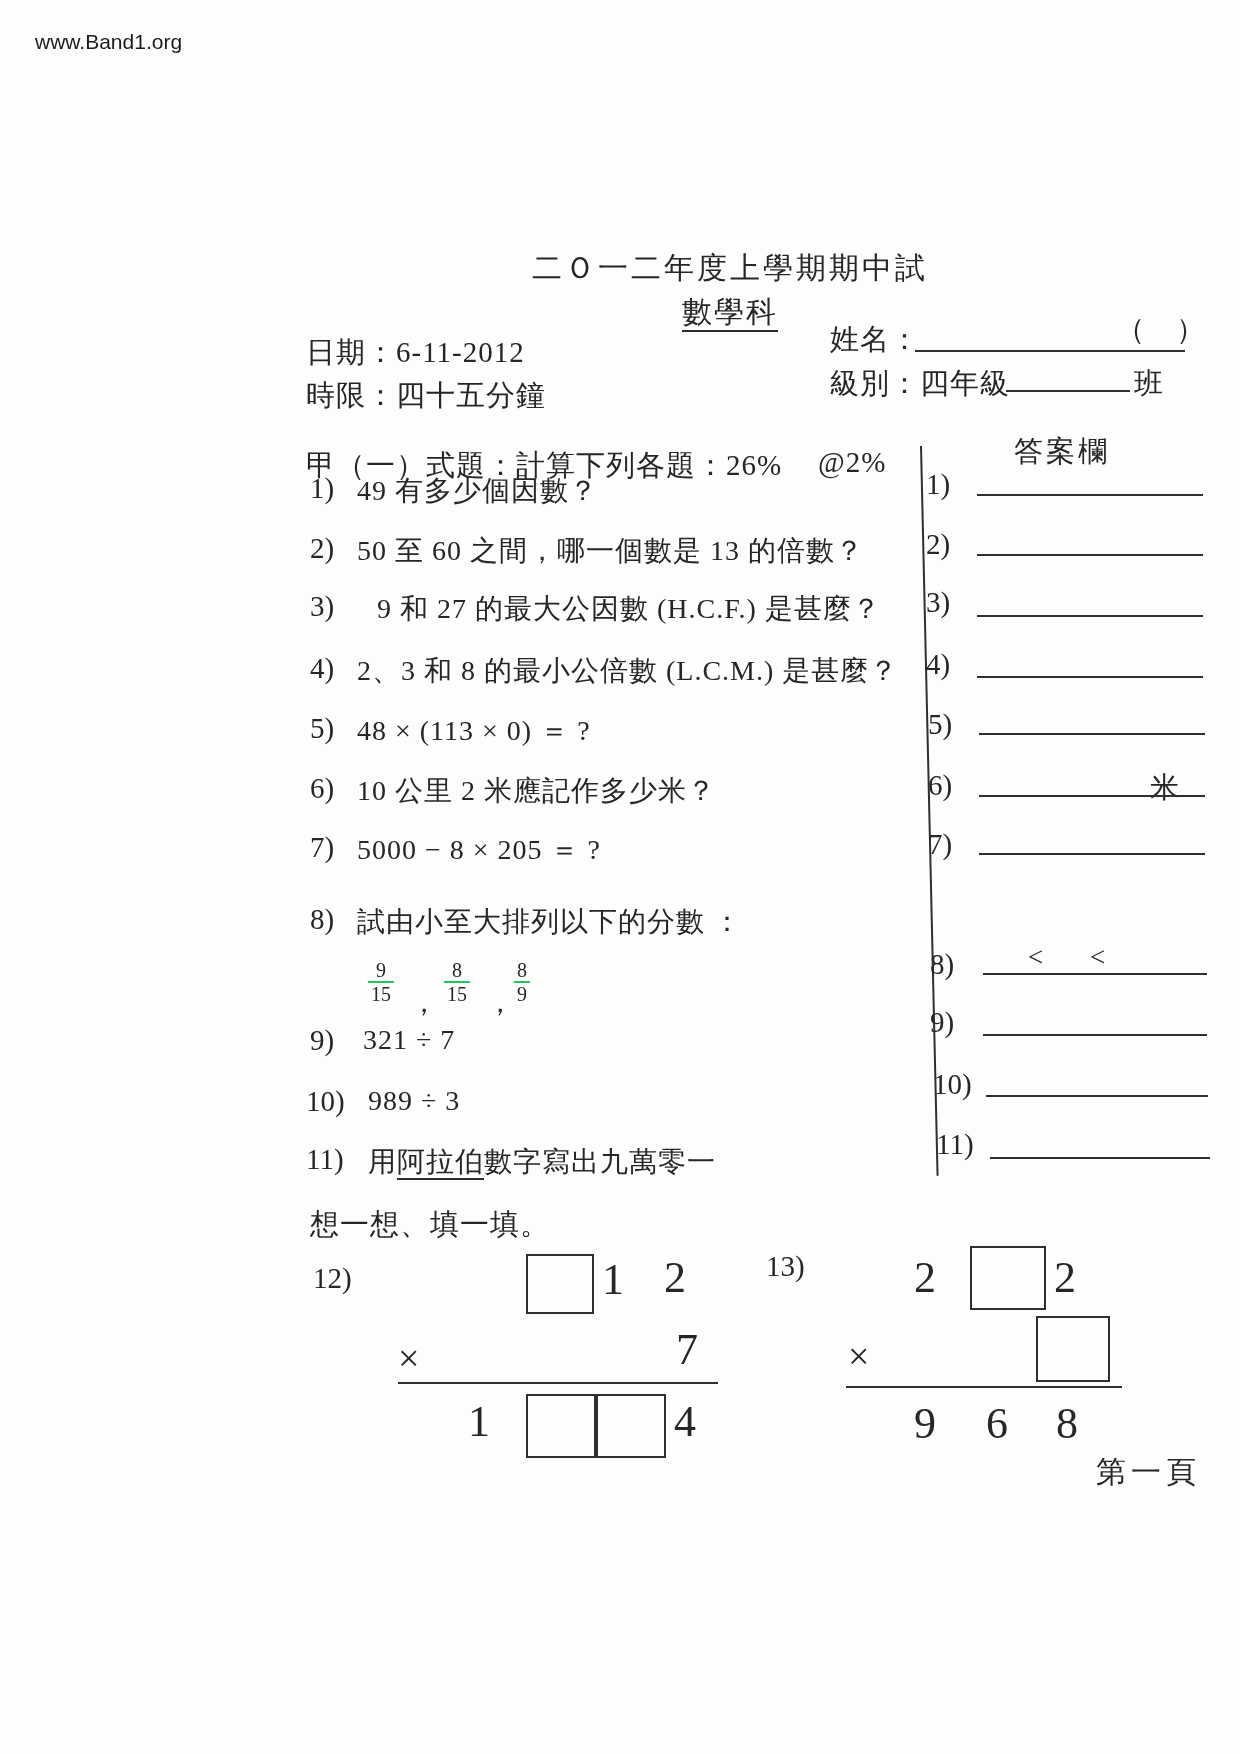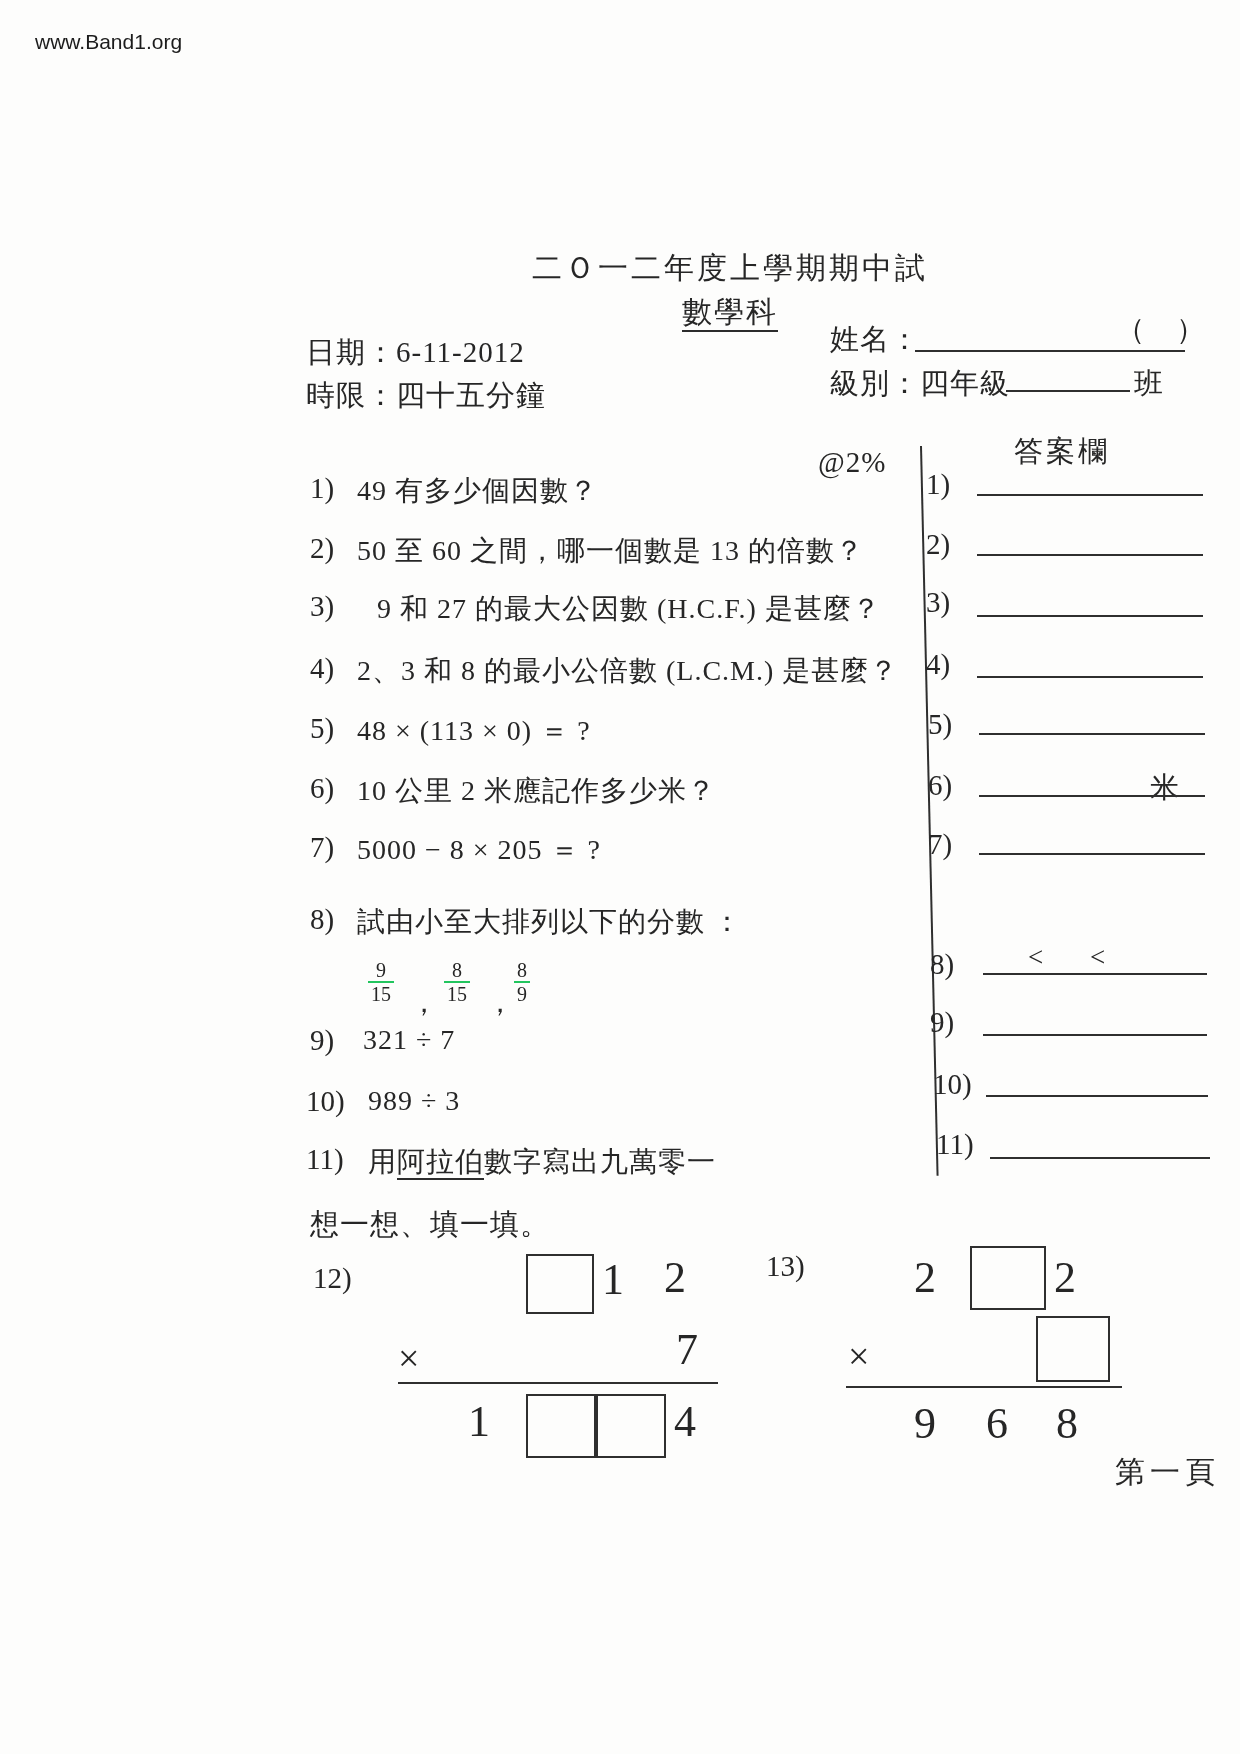--- a/index.html
+++ b/index.html
@@ -23,21 +23,21 @@
   .vline{width:2px;background:#2f2f2f;transform:rotate(-1.3deg);transform-origin:top left;}
   .bigdigit{font-size:44px;}
   .times{font-size:38px;}
   .fillbox{border:2px solid #2f2f2f;background:transparent;}
   .frac{display:inline-block;text-align:center;font-size:20px;line-height:1.05;vertical-align:middle;}
   .frac .num{display:block;padding:0 3px;}
   .frac .den{display:block;border-top:2px solid #22c55e;padding:1px 3px 0;}
   .frac-comma{font-size:28px;}
   .u-underline{border-bottom:2px solid #2c2c2c;padding-bottom:1px;}
   .marks{font-size:27px;letter-spacing:0;}
-  .footer{font-size:30px;letter-spacing:5px;margin-left:19px;}
+  .footer{font-size:30px;letter-spacing:5px;}
 </style>
 </head>
 <body>
 
 <div class="page">
 
   <div class="abs watermark" style="left:35px;top:30px;">www.Band1.org</div>
 
   <div class="abs center-wrap" style="left:490px;top:248px;width:480px;">
     <span class="title">二Ｏ一二年度上學期期中試</span>
@@ -54,20 +54,21 @@
     <div class="blank" style="width:100%;height:100%;"></div>
   </div>
   <div class="abs cjk" style="left:1116px;top:310px;">（　）</div>
 
   <div class="abs cjk" style="left:830px;top:364px;">級別：四年級</div>
   <div class="abs" style="left:1006px;top:366px;width:124px;height:24px;">
     <div class="blank" style="width:100%;height:100%;"></div>
   </div>
   <div class="abs cjk" style="left:1134px;top:364px;">班</div>
 
+  <div class="abs cjk" style="left:306px;top:446px;">甲（一）式題：計算下列各題：26%</div>
   <div class="abs cjk" style="left:818px;top:446px;">@2%</div>
   <div class="abs cjk" style="left:1014px;top:432px;letter-spacing:3px;text-align:center;">答案欄</div>
 
   <div class="abs vline" style="left:920px;top:446px;height:730px;"></div>
 
   <div class="abs qnum" style="left:310px;top:472px;">1)</div>
   <div class="abs qtext" style="left:357px;top:472px;">49 有多少個因數？</div>
 
   <div class="abs qnum" style="left:310px;top:532px;">2)</div>
   <div class="abs qtext" style="left:357px;top:532px;">50 至 60 之間，哪一個數是 13 的倍數？</div>

